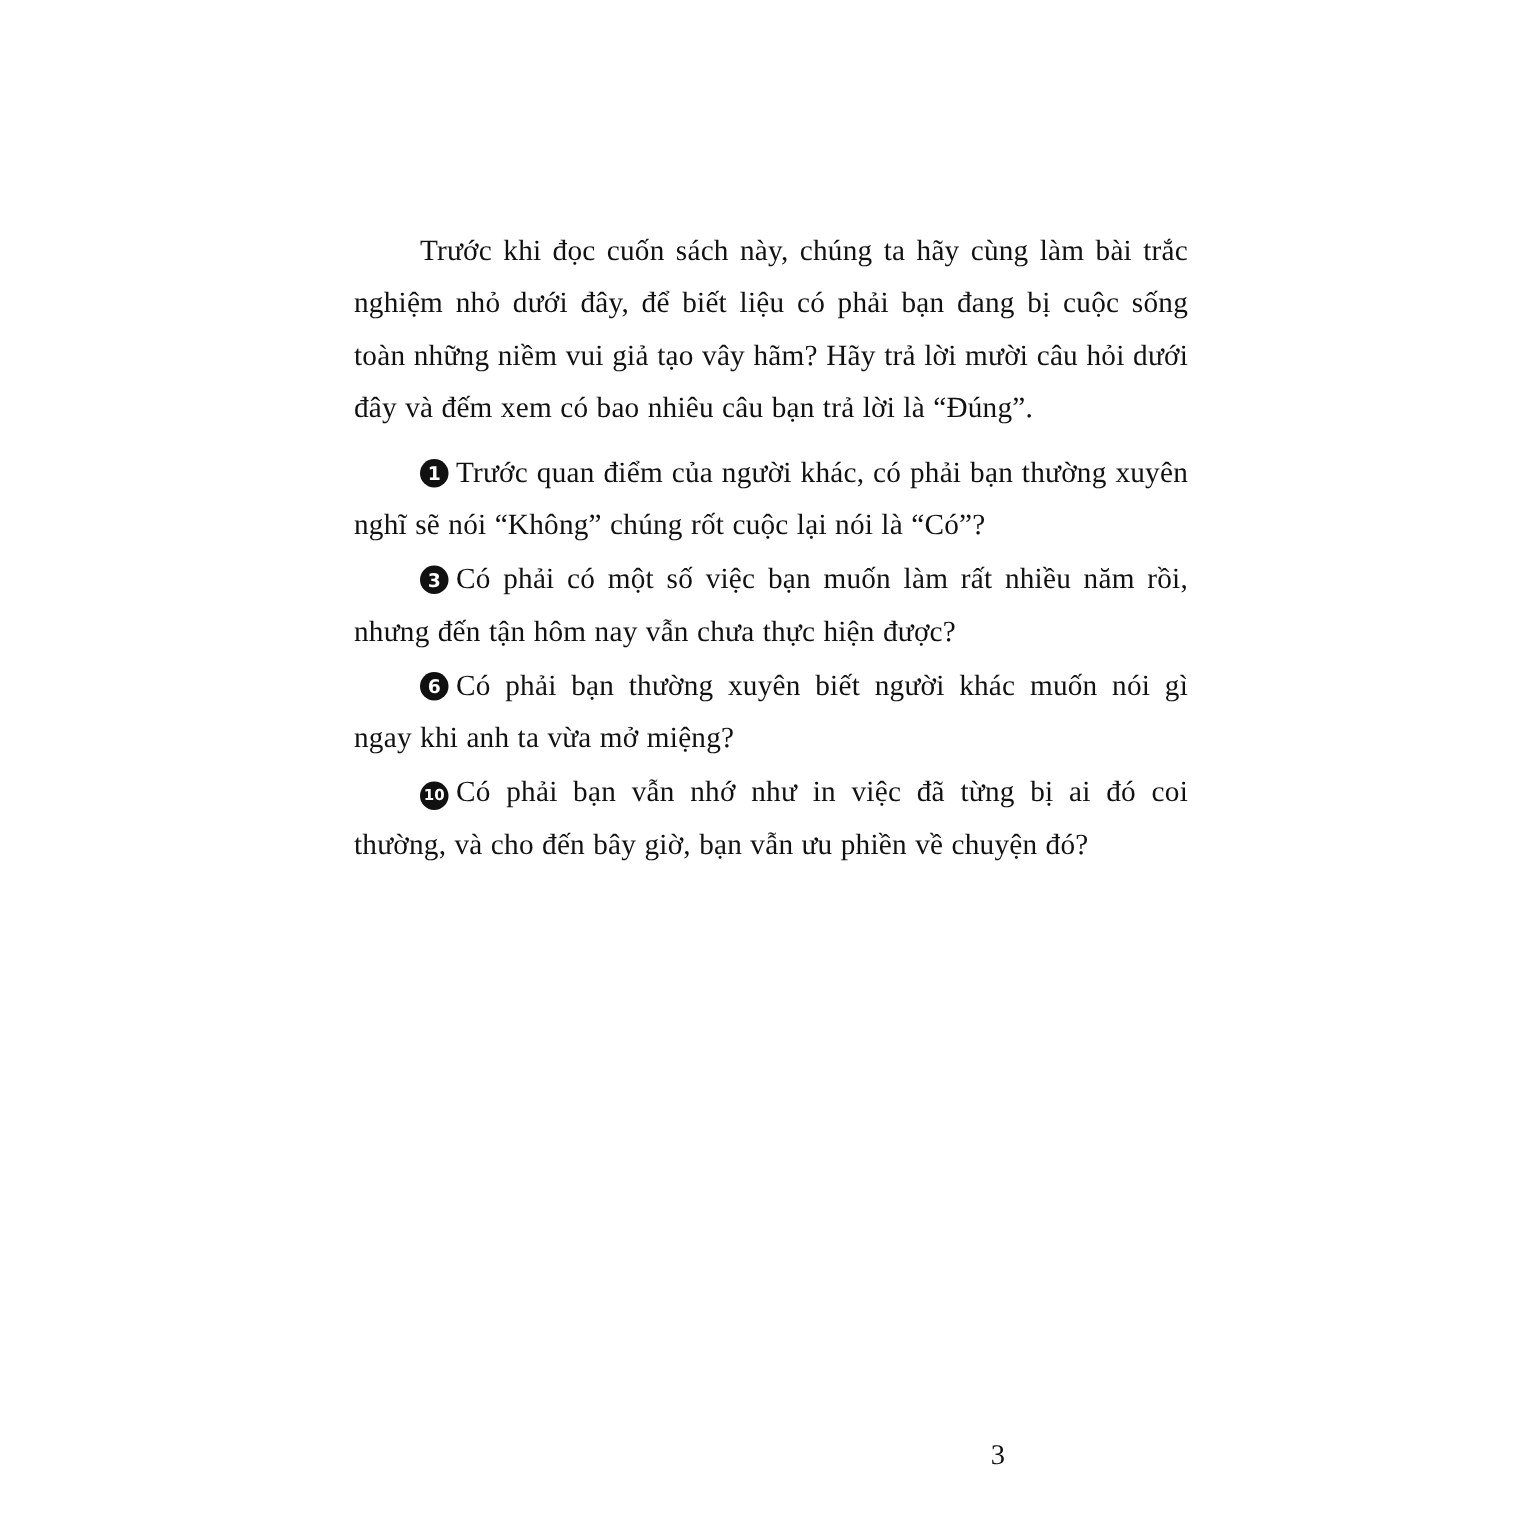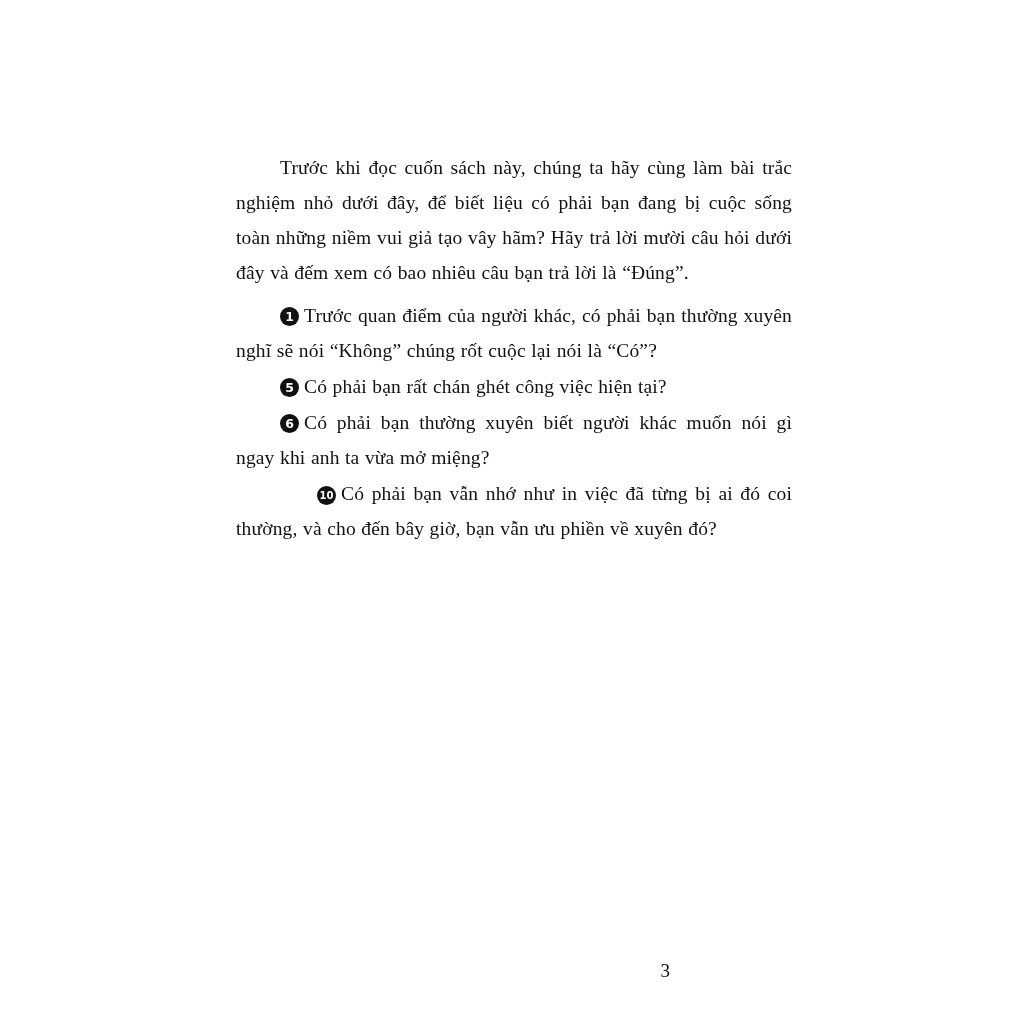--- a/index.html
+++ b/index.html
@@ -54,21 +54,20 @@
     font-size: 12.5px;
     font-weight: bold;
     text-align: center;
     vertical-align: 1px;
     margin-right: 5px;
     text-indent: 0;
     letter-spacing: 0;
   }
   .marker.wide {
     font-size: 10px;
-    margin-left: 37px;
   }
   .page-number {
     position: absolute;
     right: 242px;
     bottom: 42px;
     font-size: 19px;
     font-family: "Liberation Serif", "DejaVu Serif", serif;
     color: #111111;
   }
 </style>
@@ -76,27 +75,27 @@
 <body>
 
 <div class="page">
   <div class="text-column">
 
     <p class="para intro">Trước khi đọc cuốn sách này, chúng ta hãy cùng làm bài trắc nghiệm nhỏ dưới đây, để biết liệu có phải bạn đang bị cuộc sống toàn những niềm vui giả tạo vây hãm? Hãy trả lời mười câu hỏi dưới đây và đếm xem có bao nhiêu câu bạn trả lời là “Đúng”.</p>
 
     <p class="para question"><span class="marker">1</span><span>Trước quan điểm của người khác, có phải bạn thường xuyên nghĩ sẽ nói “Không” chúng rốt cuộc lại nói là “Có”?</span></p>
 
 
+    <p class="para question"><span class="marker">3</span><span>Có phải có một số việc bạn muốn làm rất nhiều năm rồi, nhưng đến tận hôm nay vẫn chưa thực hiện được?</span></p>
 
 
-    <p class="para question"><span class="marker">5</span><span>Có phải bạn rất chán ghét công việc hiện tại?</span></p>
 
     <p class="para question"><span class="marker">6</span><span>Có phải bạn thường xuyên biết người khác muốn nói gì ngay khi anh ta vừa mở miệng?</span></p>
 
 
 
 
-    <p class="para question"><span class="marker wide">10</span><span>Có phải bạn vẫn nhớ như in việc đã từng bị ai đó coi thường, và cho đến bây giờ, bạn vẫn ưu phiền về xuyên đó?</span></p>
+    <p class="para question"><span class="marker wide">10</span><span>Có phải bạn vẫn nhớ như in việc đã từng bị ai đó coi thường, và cho đến bây giờ, bạn vẫn ưu phiền về chuyện đó?</span></p>
 
   </div>
 
   <div class="page-number">3</div>
 </div>
 
 </body></html>

